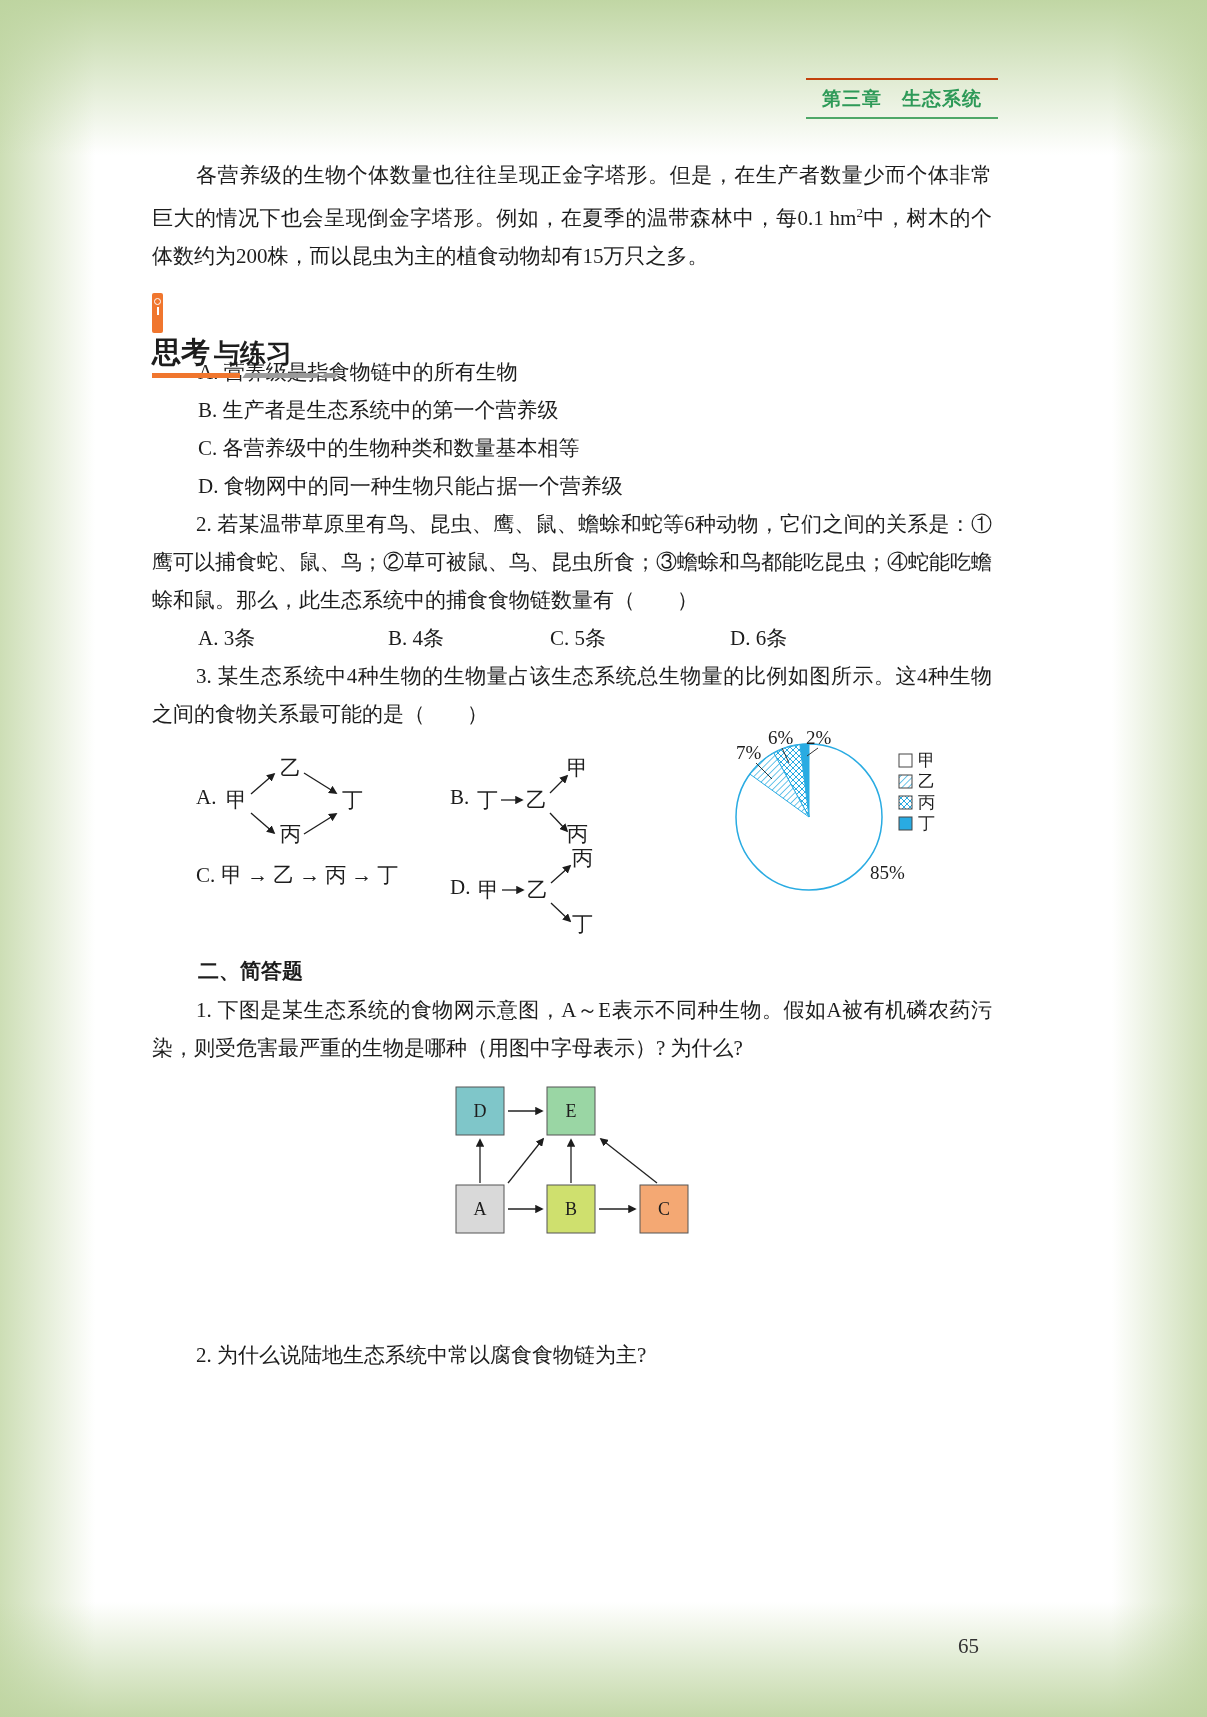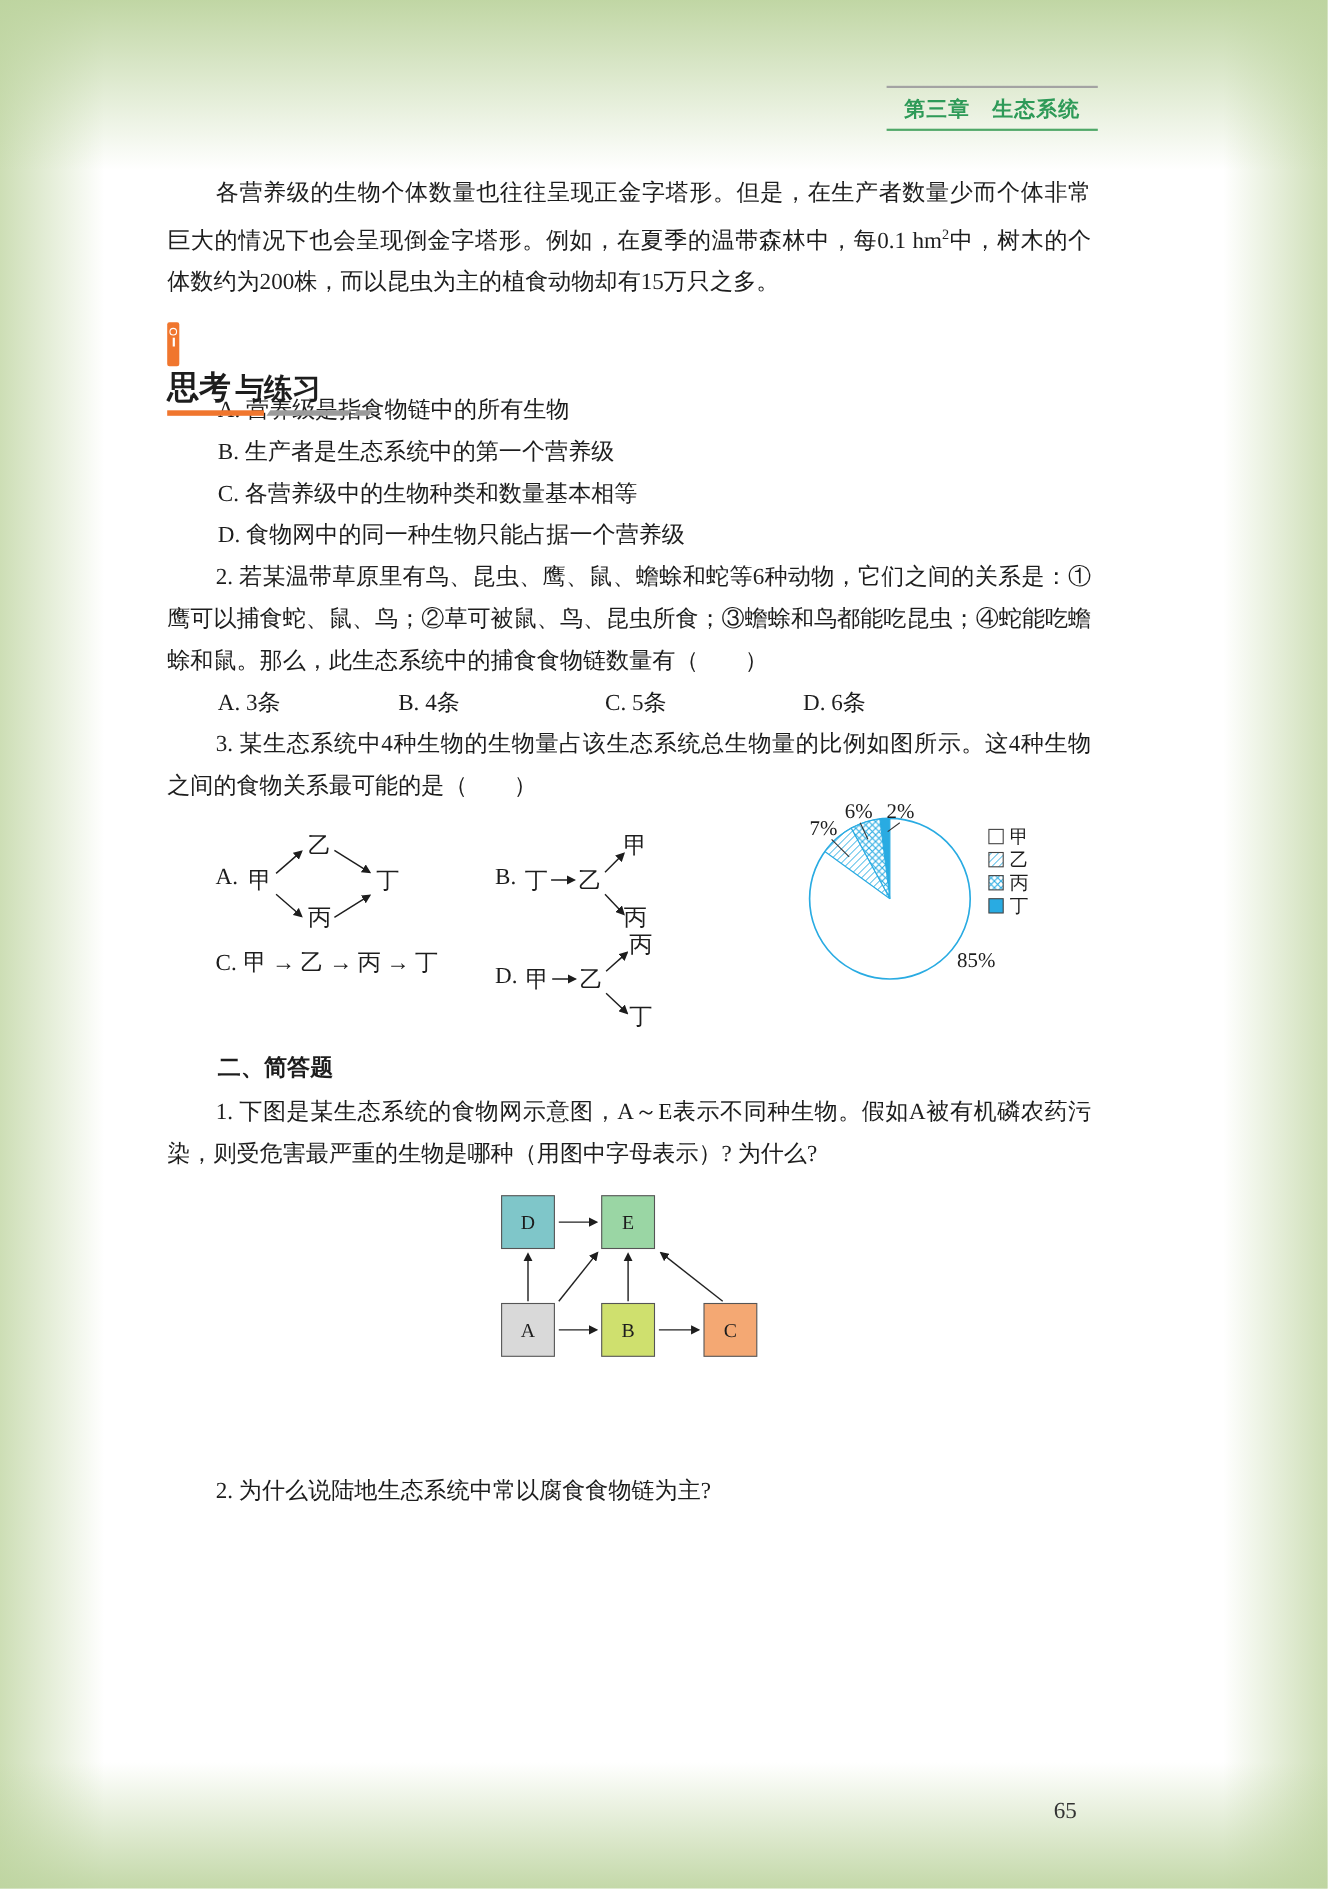--- a/index.html
+++ b/index.html
@@ -19,21 +19,21 @@
       linear-gradient(to bottom, rgba(189,212,159,0.95) 0, rgba(255,255,255,0) 155px),
       linear-gradient(to top,    rgba(189,212,159,0.90) 0, rgba(255,255,255,0) 115px),
       linear-gradient(to right,  rgba(196,216,168,0.85) 0, rgba(255,255,255,0) 95px),
       linear-gradient(to left,   rgba(196,216,168,0.85) 0, rgba(255,255,255,0) 95px);
   }
   .chapter {
     position: absolute; top: 78px; left: 806px; width: 192px;
     text-align: center; padding: 6px 0 5px 0;
     font-family: "Liberation Sans", "DejaVu Sans", sans-serif;
     font-weight: bold; font-size: 19px; color: #2e9a58; letter-spacing: 1px;
-    border-top: 2px solid #a3a3a3; border-bottom: 2px solid #4fa868;
+    border-top: 2px solid #c2410c; border-bottom: 2px solid #4fa868;
   }
   .content { position: absolute; top: 156px; left: 152px; width: 840px; }
   p.body { margin: 0; font-size: 21px; line-height: 38px; text-align: justify; }
   .ind { text-indent: 2.1em; }
   sup { font-size: 13px; }
 
   
   .think { display: flex; align-items: flex-start; margin: 16px 0 6px 0; height: 56px; flex-direction: column; }
   .think-bar { width: 11px; height: 40px; background: #f0762e; border-radius: 2px;
     position: relative; margin: 2px 9px 0 0; flex: 0 0 auto; }
@@ -50,21 +50,21 @@
   .u-tail { width: 14px; height: 5px; background: #9b9b9b; transform: skewX(-35deg); margin-left: 5px; }
 
   .subhead {
     margin: 6px 0 0 0; padding-left: 46px;
     font-family: "Liberation Sans", "DejaVu Sans", sans-serif;
     font-weight: bold; font-size: 21px; line-height: 40px;
   }
   .opt { padding-left: 46px; }
   .optrow { position: relative; height: 38px; font-size: 21px; line-height: 38px; }
   .optrow span { position: absolute; }
-  .optrow .o1 { left: 46px; } .optrow .o2 { left: 210px; text-align: center; }
+  .optrow .o1 { left: 46px; } .optrow .o2 { left: 236px; text-align: center; }
   .optrow .o3 { left: 398px; } .optrow .o4 { left: 578px; }
 
   
   .diagrams { position: relative; height: 210px; margin-top: 2px; }
   .diag-group { position: absolute; display: flex; align-items: center; gap: 6px; }
   .optlabel { font-size: 21px; }
   .chain { font-size: 21px; letter-spacing: 5px; text-align: right; }
   svg text { font-family: "Liberation Serif", "DejaVu Serif", serif; fill: #1d1d1d; }
 
   

